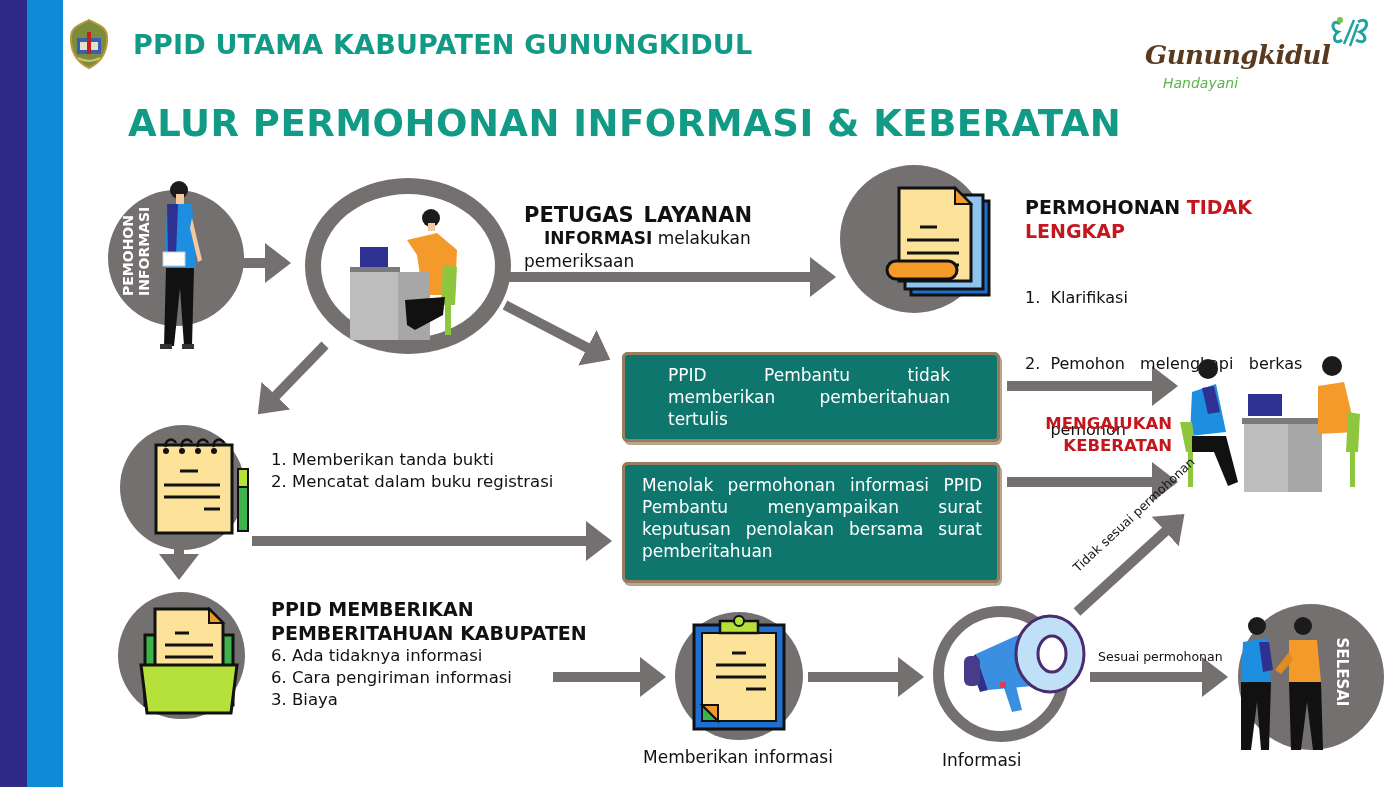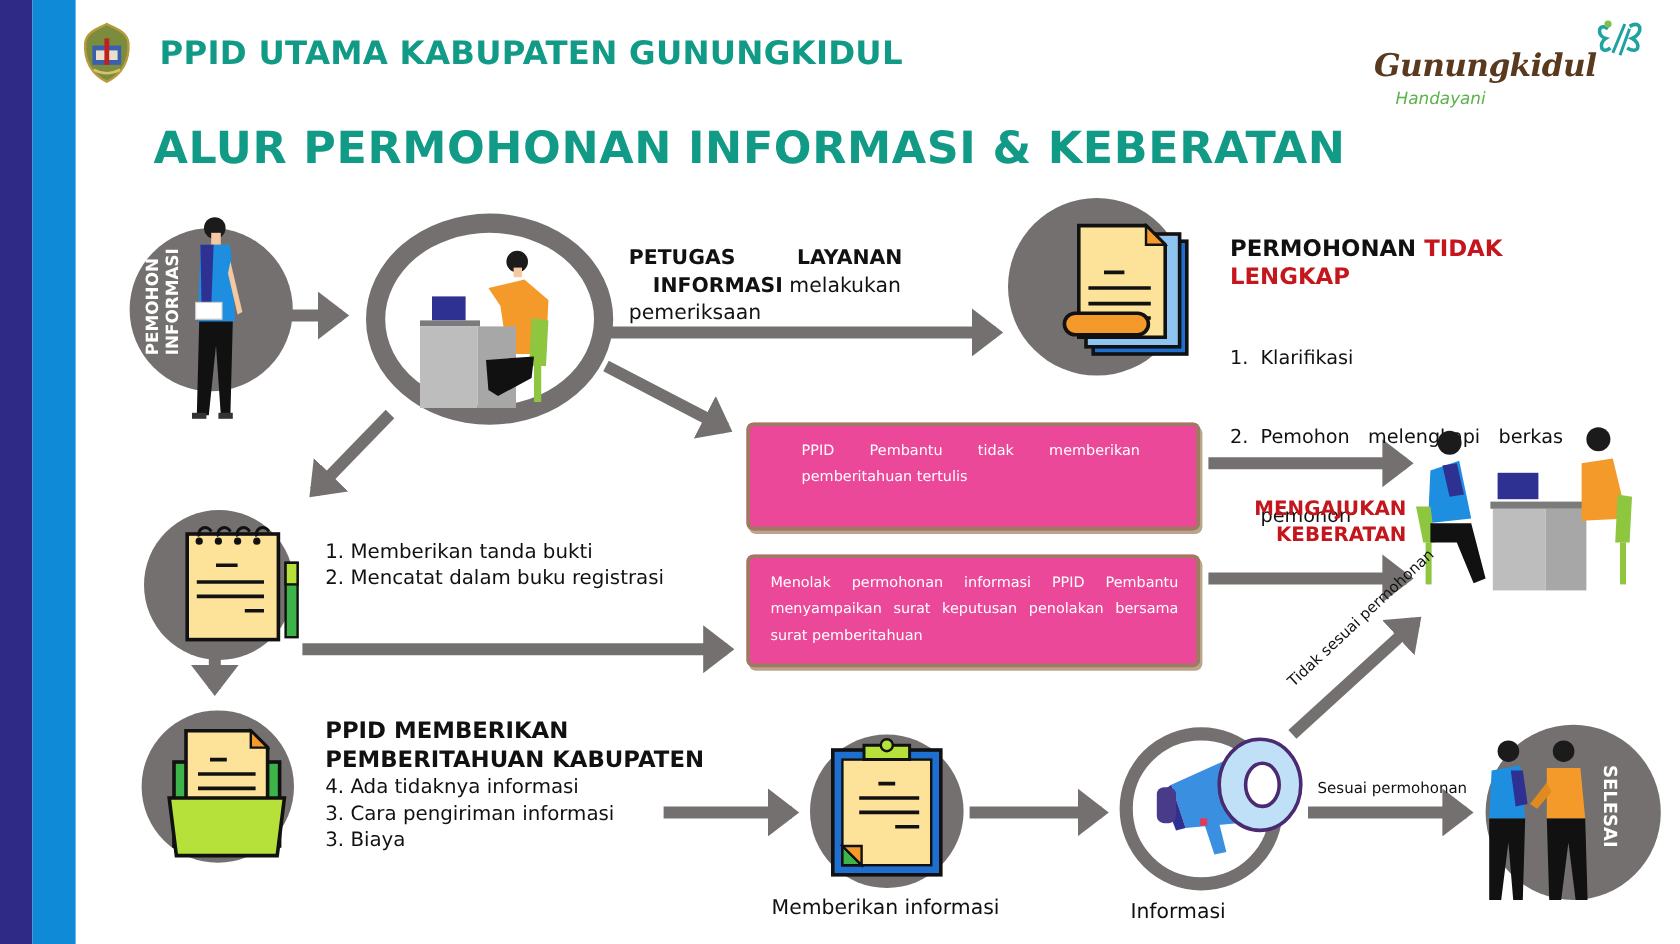--- a/index.html
+++ b/index.html
@@ -30,21 +30,21 @@
     .ring { border-radius: 50%; border: 16px solid #747070; background: #fff; }
     .ring-thin { border-radius: 50%; border: 11px solid #747070; background: #fff; }
 
     
     .bold-head { font-weight: bold; font-size: 19px; color: #111; line-height: 24px; font-family: "DejaVu Sans", sans-serif; }
     .list { font-size: 16.5px; line-height: 22px; color: #111; }
     .list li { list-style: none; }
     .red { color: #c4161c; }
     .green { color: #3cb44a; }
 
-    .brownbox { background: #ec4899; border-radius: 6px; box-shadow: 0 0 0 3px #9a7d5e inset, 2px 3px 0 #b9a48c; color: #fff; font-size: 12px; line-height: 22px; text-align: justify; text-align-last: left; }
+    .brownbox { background: #0f766e; border-radius: 6px; box-shadow: 0 0 0 3px #9a7d5e inset, 2px 3px 0 #b9a48c; color: #fff; font-size: 17px; line-height: 22px; text-align: justify; text-align-last: left; }
 
     .rot-label { color: #fff; font-weight: bold; font-size: 14px; line-height: 16px; text-align: center; transform: rotate(-90deg); transform-origin: center; white-space: nowrap; }
 
     .flow-label { font-size: 17px; color: #111; white-space: nowrap; }
     .small-label { font-size: 12.5px; color: #111; white-space: nowrap; }
 
     svg { display: block; }
   </style>
 </head>
 <body>
@@ -141,21 +141,21 @@
   <rect x="15" y="42" width="28" height="20" fill="#2e3192"></rect>
   <rect x="5" y="62" width="50" height="5" fill="#7b7b7b"></rect>
   <rect x="5" y="67" width="48" height="68" fill="#bdbdbd"></rect>
   <rect x="53" y="67" width="32" height="68" fill="#a7a7a7"></rect>
   <path d="M98 60 L112 62 L110 100 L96 100 Z" fill="#8ec63f"></path>
   <rect x="100" y="100" width="6" height="30" fill="#8ec63f"></rect>
   <path d="M60 95 L100 92 L98 110 L70 125 L62 120 Z" fill="#111"></path>
 </svg>
 
 <div class="abs" style="left:524px;top:204px;width:228px;">
-  <div class="bold-head" style="font-size:17px;line-height:22px;display:flex;justify-content:space-between;">
+  <div class="bold-head" style="font-size:21px;line-height:22px;display:flex;justify-content:space-between;">
     <span>PETUGAS</span>
     <span>LAYANAN</span>
   </div>
   <div style="font-size:17px;line-height:22px;margin-left:20px;">
     <span class="bold-head" style="font-size:17px;">INFORMASI</span><span> melakukan</span>
   </div>
   <div style="font-size:17px;line-height:22px;">pemeriksaan</div>
 </div>
 
 <div class="abs gcircle" style="left:840px;top:165px;width:148px;height:148px;"></div>
@@ -178,21 +178,21 @@
   <div class="bold-head red">LENGKAP</div>
   <ul class="list" style="font-size:16px;line-height:22px;white-space:pre;">
     <li>1.  Klarifikasi</li>
     <li>2.  Pemohon   melengkapi   berkas</li>
     <li>     pemohon</li>
   </ul>
 </div>
 
 <div class="abs brownbox" style="left:622px;top:352px;width:378px;height:90px;padding:12px 50px 0 46px;">PPID Pembantu tidak memberikan pemberitahuan tertulis</div>
 
-<div class="abs brownbox" style="left:622px;top:462px;width:378px;height:94px;padding:12px 18px 0 20px;">Menolak permohonan informasi PPID Pembantu menyampaikan surat keputusan penolakan bersama surat pemberitahuan</div>
+<div class="abs brownbox" style="left:622px;top:462px;width:378px;height:121px;padding:12px 18px 0 20px;">Menolak permohonan informasi PPID Pembantu menyampaikan surat keputusan penolakan bersama surat pemberitahuan</div>
 
 <div class="abs" style="left:1010px;top:413px;width:162px;text-align:right;">
   <div class="bold-head red" style="font-size:16.5px;line-height:22px;">MENGAJUKAN</div>
   <div class="bold-head red" style="font-size:16.5px;line-height:22px;">KEBERATAN</div>
 </div>
 <svg class="abs" style="left:1178px;top:352px;" width="186" height="145">
   <circle cx="30" cy="17" r="10" fill="#1b1b1b"></circle>
   <path d="M14 40 L38 32 L48 80 L12 84 Z" fill="#1e8ee0"></path>
   <path d="M24 36 L36 34 L42 60 L30 62 Z" fill="#2e3192"></path>
   <path d="M2 70 L14 70 L18 100 L8 100 Z" fill="#8ec63f"></path>
@@ -245,22 +245,22 @@
   <line x1="28" y1="40" x2="76" y2="40" stroke="#111" stroke-width="3"></line>
   <line x1="28" y1="52" x2="76" y2="52" stroke="#111" stroke-width="3"></line>
   <line x1="58" y1="64" x2="76" y2="64" stroke="#111" stroke-width="3"></line>
   <path d="M4 60 L100 60 L94 108 L10 108 Z" fill="#b5e13a" stroke="#111" stroke-width="3"></path>
 </svg>
 
 <div class="abs" style="left:271px;top:597px;width:360px;">
   <div class="bold-head">PPID MEMBERIKAN</div>
   <div class="bold-head">PEMBERITAHUAN KABUPATEN</div>
   <ul class="list">
-    <li>4. Ada tidaknya informasi</li>
-    <li>3. Cara pengiriman informasi</li>
+    <li>6. Ada tidaknya informasi</li>
+    <li>6. Cara pengiriman informasi</li>
     <li>3. Biaya</li>
   </ul>
 </div>
 
 <div class="abs gcircle" style="left:675px;top:612px;width:128px;height:128px;"></div>
 <svg class="abs" style="left:690px;top:615px;" width="100" height="118">
   <rect x="4" y="10" width="90" height="104" fill="#1e6fd0" stroke="#111" stroke-width="3"></rect>
   <rect x="12" y="18" width="74" height="88" fill="#fde39a" stroke="#111" stroke-width="2"></rect>
   <path d="M30 6 L68 6 L68 18 L30 18 Z" fill="#b5e13a" stroke="#111" stroke-width="2.5"></path>
   <circle cx="49" cy="6" r="5" fill="#b5e13a" stroke="#111" stroke-width="2"></circle>

